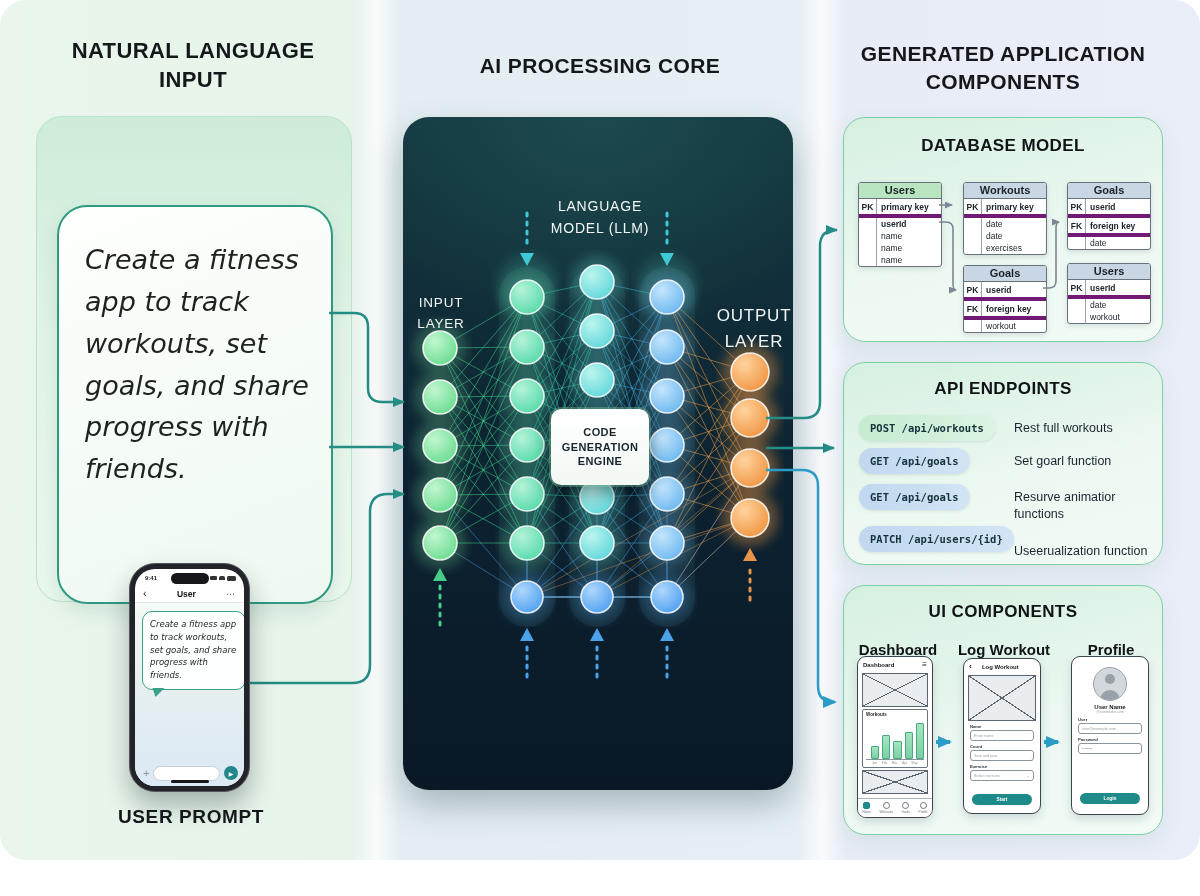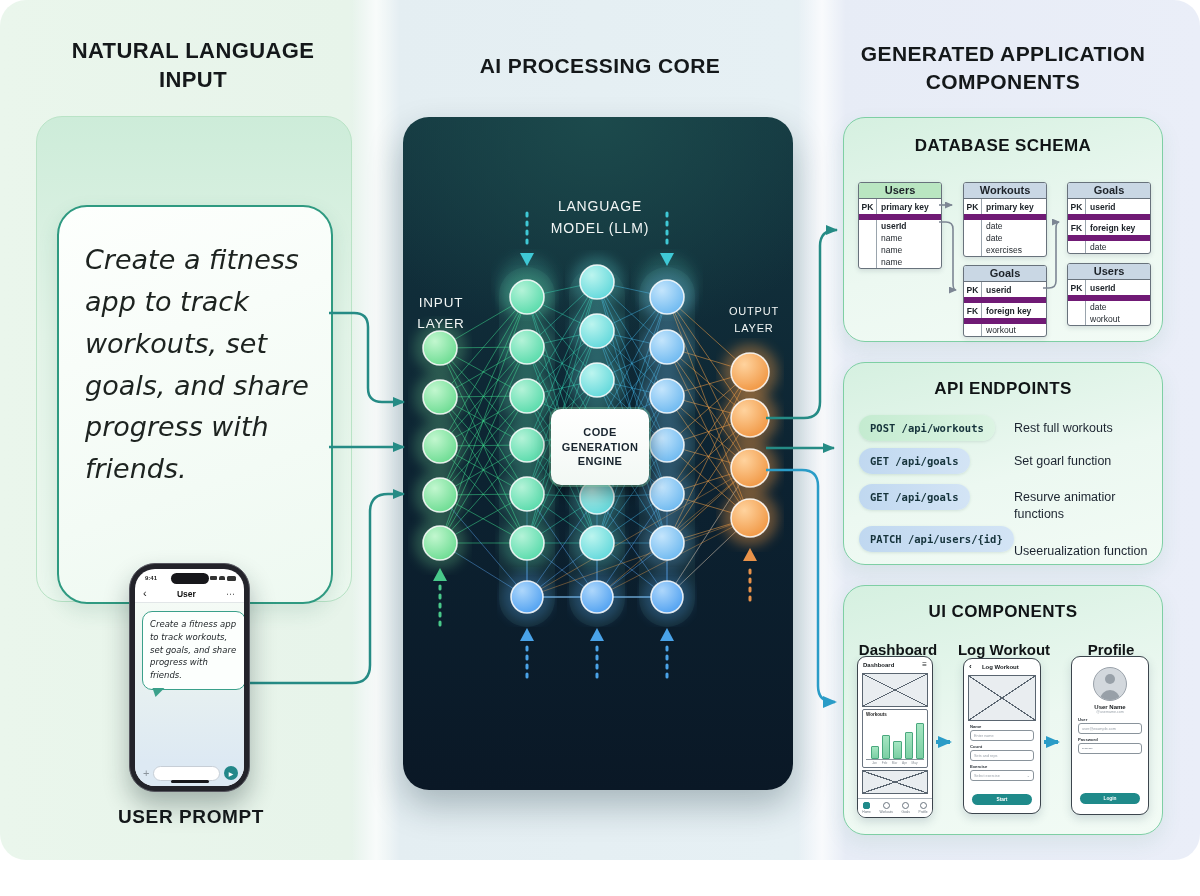--- a/index.html
+++ b/index.html
@@ -43,41 +43,41 @@
   #home-bar{position:absolute;left:50%;bottom:3px;transform:translateX(-50%);width:38px;height:3px;border-radius:2px;background:#17171b;}
 
   
   #core-panel{position:absolute;left:403px;top:117px;width:390px;height:673px;border-radius:26px;z-index:10;
     background:radial-gradient(120% 55% at 50% 0%,#1c4a4c 0%,rgba(28,74,76,0) 60%),linear-gradient(180deg,#143740,#0c2231 55%,#0a1826);
     box-shadow:0 16px 34px rgba(10,40,50,.28);}
   #net{position:absolute;left:0;top:0;}
   .np-label{position:absolute;color:#f2f6f5;font-weight:400;letter-spacing:.8px;text-align:center;line-height:1.55;z-index:12;}
   #llm-label{left:510px;top:196px;width:180px;font-size:14px;}
   #input-layer-label{left:400px;top:293px;width:82px;font-size:13.5px;}
-  #output-layer-label{left:710px;top:303px;width:88px;font-size:11px;}
+  #output-layer-label{left:710px;top:303px;width:88px;font-size:17px;}
   #engine-box{position:absolute;left:551px;top:409px;width:98px;height:76px;background:linear-gradient(180deg,#ffffff,#f2f8f4);
     border-radius:10px;display:flex;flex-direction:column;align-items:center;justify-content:center;z-index:14;
     box-shadow:0 0 0 2px rgba(130,210,160,.35),0 8px 18px rgba(0,0,0,.4);}
   #engine-box div{font-size:11px;font-weight:700;letter-spacing:.4px;color:#18242e;line-height:1.35;}
 
   
   .gen-card{position:absolute;left:843px;width:320px;border-radius:22px;z-index:5;
     background:linear-gradient(165deg,#d5f0e0,#ecf8f1 55%,#f2fbf5);border:1.5px solid #7ecfa4;box-shadow:0 8px 20px rgba(60,140,100,.10);box-sizing:border-box;}
   #card-db{top:117px;height:225px;}
   #card-api{top:362px;height:203px;}
   #card-ui{top:585px;height:250px;padding-left:44px;}
   .card-title{position:absolute;left:0;right:0;text-align:center;font-weight:700;font-size:17px;color:#101416;letter-spacing:.4px;}
 
   
   .db-table{position:absolute;width:82px;background:#fff;border:1px solid #68727c;border-radius:3px;font-size:8.5px;color:#1c2228;overflow:hidden;box-shadow:0 2px 5px rgba(40,60,80,.14);}
   .db-head{height:15px;line-height:15px;text-align:center;font-weight:700;font-size:11px;border-bottom:1px solid #68727c;}
   .db-head.green{background:#b9e6c1;}
   .db-head.blue{background:#c9d7e4;}
   .db-row{display:flex;align-items:center;height:12px;}
-  .db-row.keyed{height:15px;border-bottom:6px solid #701a75;}
+  .db-row.keyed{height:15px;border-bottom:4px solid #701a75;}
   .db-key{width:17px;align-self:stretch;display:flex;align-items:center;justify-content:center;font-weight:700;border-right:1px solid #9aa4ad;flex:none;}
   .db-val{padding-left:4px;white-space:nowrap;}
   .db-val.b{font-weight:700;}
 
   
   .api-pill{position:absolute;left:15px;height:26px;line-height:26px;padding:0 11px;border-radius:13px;
     font-family:"DejaVu Sans Mono",monospace;font-weight:700;font-size:10.5px;color:#14323a;white-space:nowrap;box-shadow:0 1px 3px rgba(60,110,90,.15);}
   .api-pill.green{background:linear-gradient(90deg,#c4ebd0,#dcf4e3);}
   .api-pill.blue{background:linear-gradient(90deg,#c0d8f0,#d3e4f5);}
   .api-desc{position:absolute;left:170px;width:145px;font-size:12.5px;color:#1c2430;line-height:1.35;}
@@ -435,21 +435,21 @@
   </div>
   <div id="engine-box">
     <div>CODE</div>
     <div>GENERATION</div>
     <div>ENGINE</div>
   </div>
 
   <div class="col-title" style="left:830px;top:40px;width:346px;font-size:21px">GENERATED APPLICATION COMPONENTS</div>
 
   <div class="gen-card" id="card-db">
-    <div class="card-title" style="top:18px">DATABASE SCHEMA</div>
+    <div class="card-title" style="top:18px">DATABASE MODEL</div>
     <div id="db-tables" style="position:absolute;left:0;top:0;right:0;bottom:0">
         <div class="db-table" style="left: 14px; top: 64px;">
           <div class="db-head green">Users</div>
           <div class="db-row keyed">
             <span class="db-key">PK</span>
             <span class="db-val b">primary key</span>
           </div>
           <div class="db-row">
             <span class="db-key"></span>
             <span class="db-val b">userId</span>

